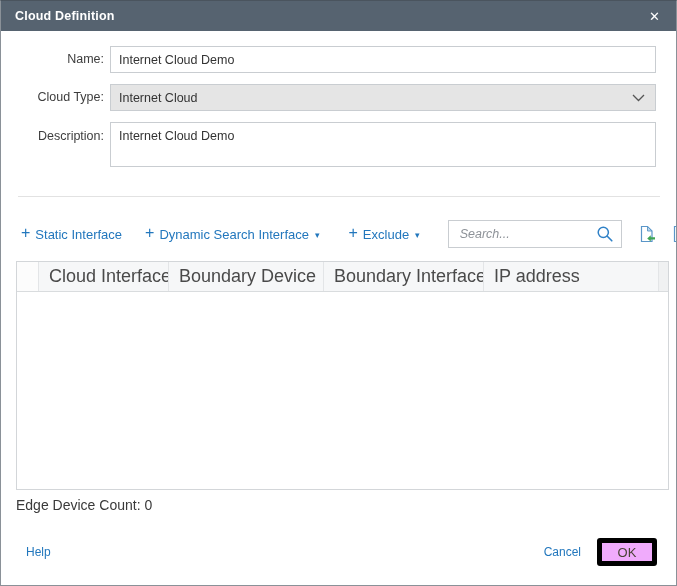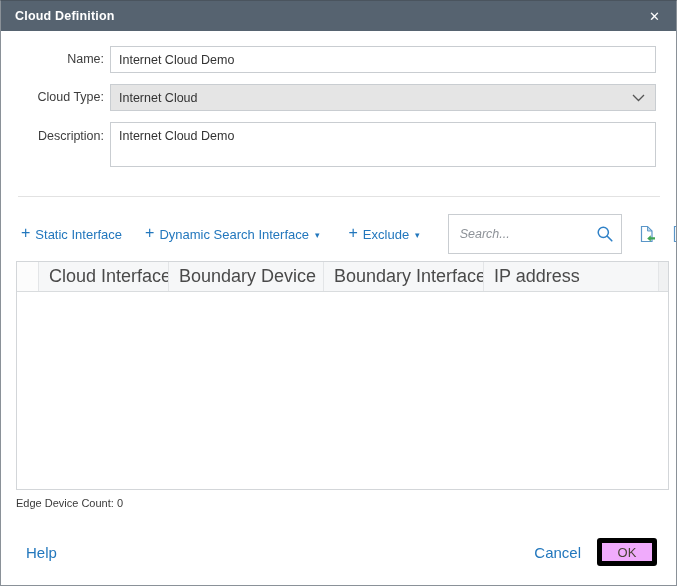--- a/index.html
+++ b/index.html
@@ -66,21 +66,21 @@
   .tool-link {
     display:inline-flex; align-items:center;
     color:#2277bd; font-size:13px; cursor:pointer; white-space:nowrap;
   }
   .tool-link .plus { font-size:16px; font-weight:400; margin-right:5px; line-height:1; position:relative; top:-1px; }
   .tool-link .caret { font-size:9px; margin-left:6px; position:relative; top:1px; }
   .tl-dynamic { margin-left:23px; }
   .tl-exclude { margin-left:29px; }
 
   .search-wrap {
-    margin-left:28px; width:174px; height:40px;
+    margin-left:28px; width:174px; height:28px;
     border:1px solid #c9cdd1; background:#fff;
     display:flex; align-items:center; padding:0 7px 0 9px;
   }
   .search-wrap input {
     flex:1; border:none; outline:none; min-width:0;
     font-size:12.5px; font-style:italic; color:#555;
     font-family:"Liberation Sans", sans-serif; background:transparent;
   }
   .search-wrap input::placeholder { color:#8d9298; font-style:italic; }
   .icon-btn { margin-left:0; width:18px; height:18px; cursor:pointer; flex:0 0 auto; }
@@ -108,29 +108,29 @@
     overflow:hidden; white-space:nowrap;
   }
   .gh-sel    { flex:0 0 22px; background:#fcfcfc; padding:0; }
   .gh-c1     { flex:0 0 130px; }
   .gh-c2     { flex:0 0 155px; }
   .gh-c3     { flex:0 0 160px; }
   .gh-c4     { flex:1 1 auto; }
   .gh-fill   { flex:0 0 9px; background:#f0f1f2; border-right:none; padding:0; }
   .grid-body { flex:1; background:#fff; }
 
-  .edge-count { margin:7px 15px 0; font-size:11px; color:#3a3a3a; }
+  .edge-count { margin:7px 15px 0; font-size:14px; color:#3a3a3a; }
 
   
   .footer {
     margin-top:auto;
     display:flex; align-items:center;
     padding:0 19px 19px 25px;
   }
-  .link { color:#2277bd; font-size:15px; cursor:pointer; }
+  .link { color:#2277bd; font-size:12px; cursor:pointer; }
   .footer .spacer { flex:1; }
   .cancel { margin-right:16px; }
   .ok-btn {
     width:60px; height:28px;
     background:#f0abfc; border:5px solid #000000; border-radius:3px;
     font-size:13px; color:#4a4336; cursor:pointer;
     font-family:"Liberation Sans", sans-serif;
   }
 </style>
 </head>

